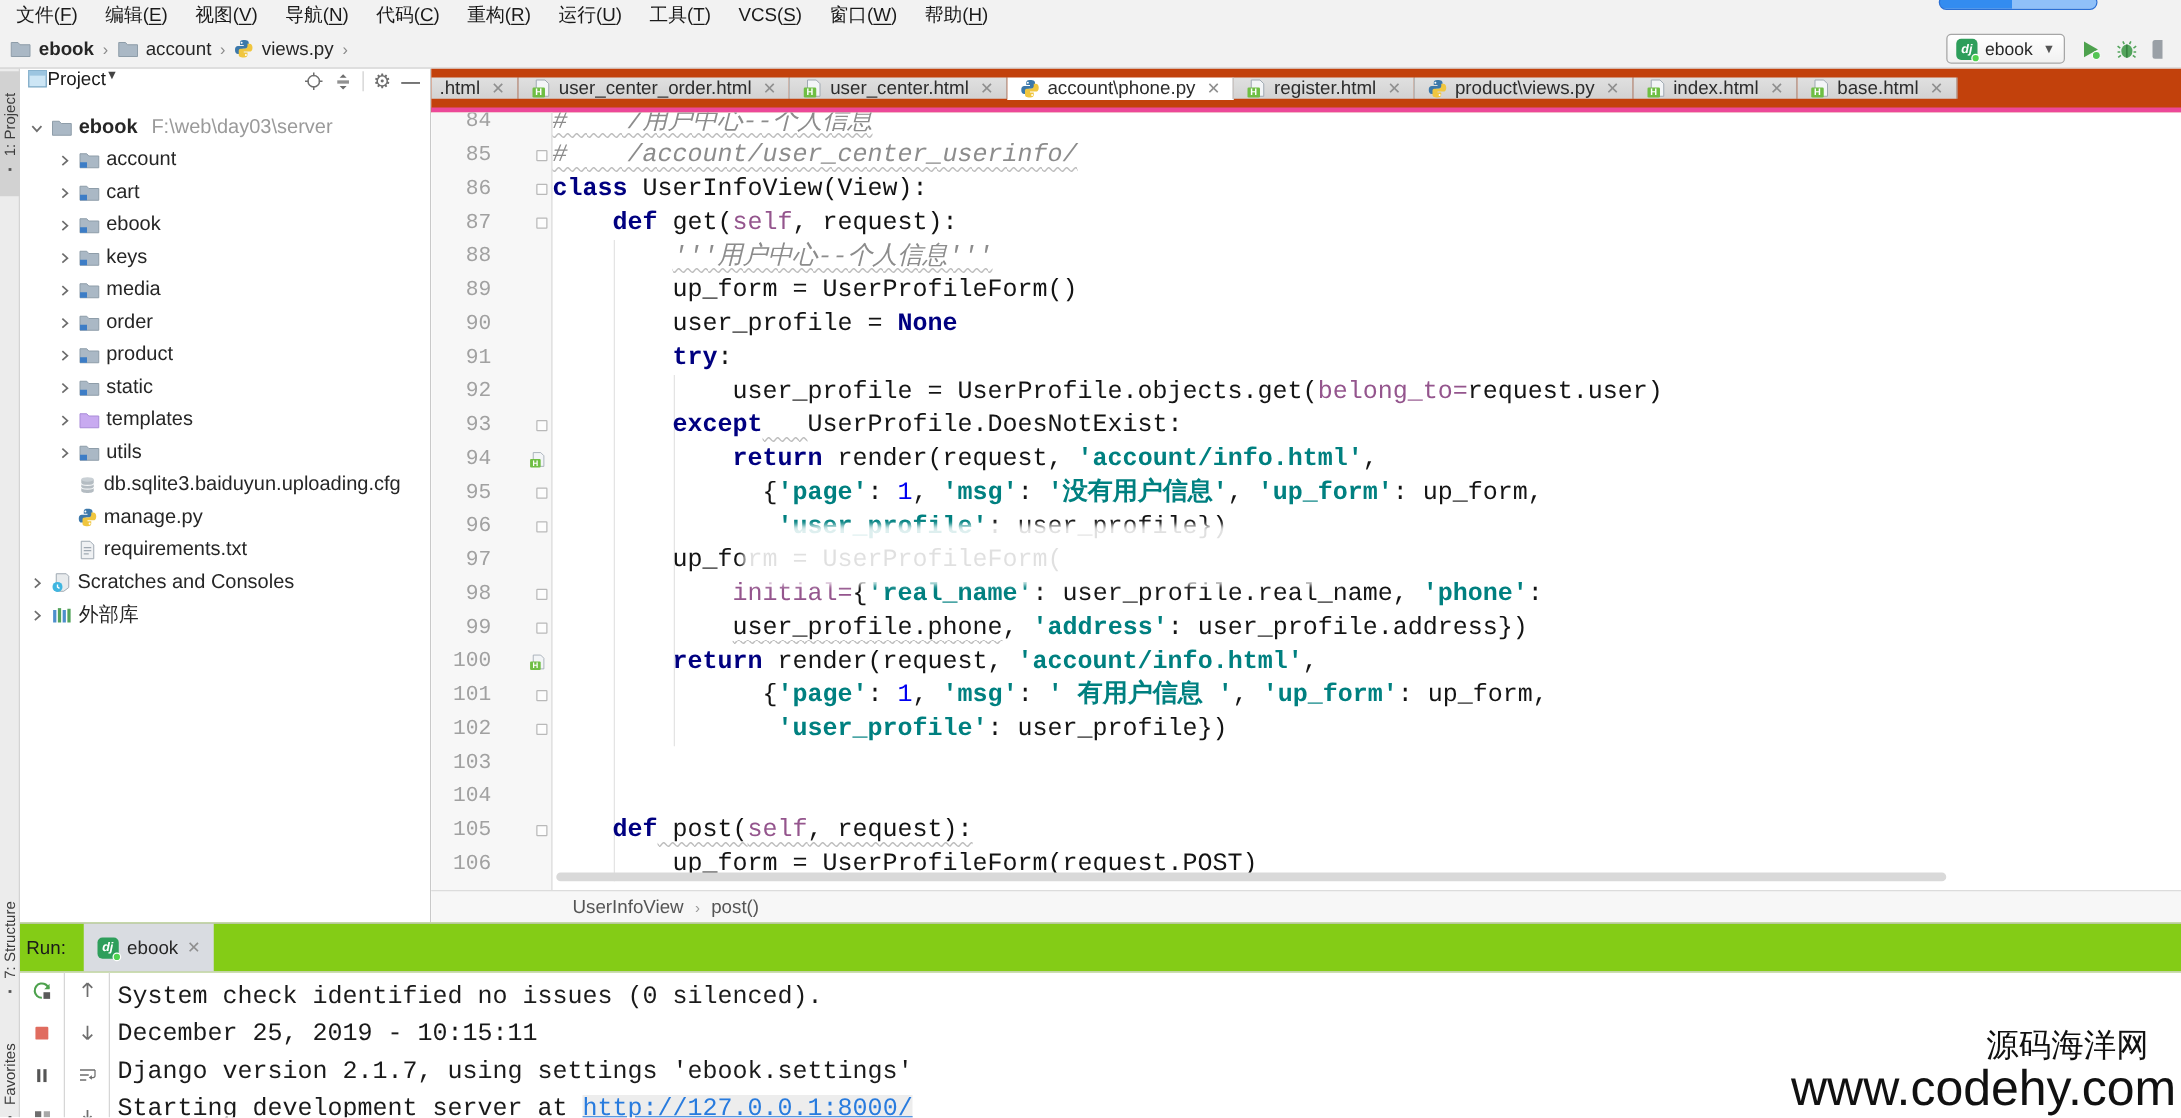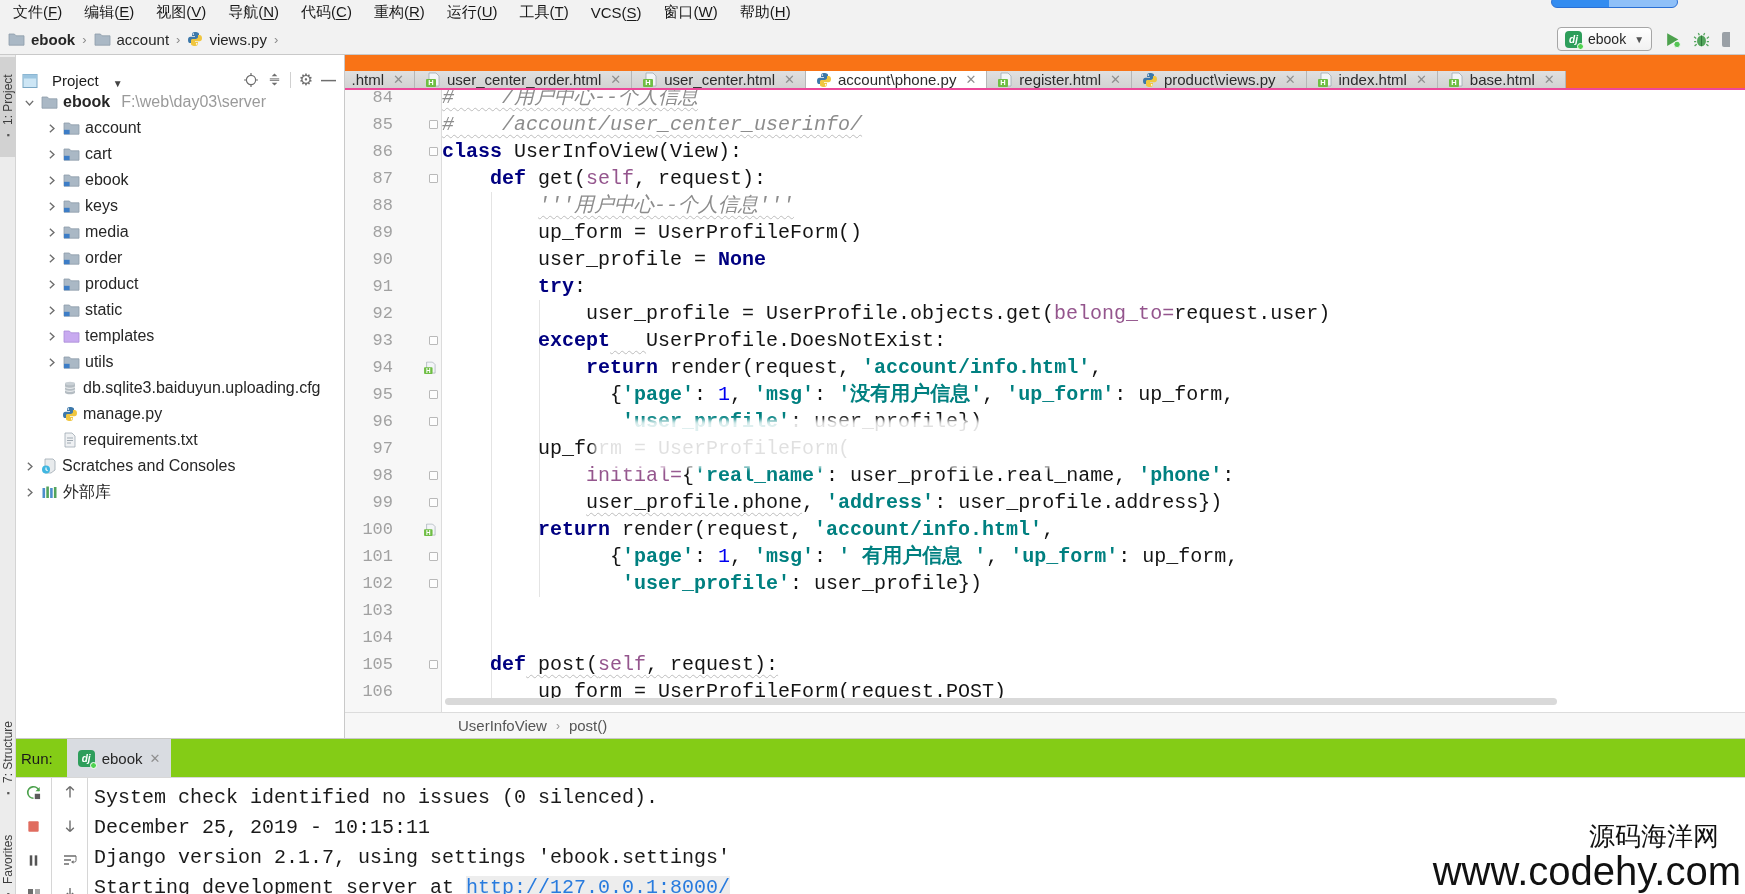--- a/index.html
+++ b/index.html
@@ -30,37 +30,37 @@
 .clip-ic{width:8px;height:15px;background:#9aa0a6;border-radius:2px 0 0 2px;}
 
 .strip{position:absolute;left:0;top:55px;width:16px;height:839px;background:#ececec;border-right:1px solid #d4d4d4;}
 .vtab{position:absolute;left:0;width:16px;writing-mode:vertical-rl;transform:rotate(180deg);
   font-size:12px;color:#3c3c3c;display:flex;align-items:center;justify-content:center;gap:5px;white-space:nowrap;}
 .vtab.active{background:#d2d2d2;}
 .vtab .sq{font-size:9px;color:#555;transform:rotate(180deg);}
 
 .project{position:absolute;left:16px;top:55px;width:329px;height:683px;background:#fff;
   border-right:1px solid #c9c9c9;overflow:hidden;}
-.proj-head{height:34px;display:flex;align-items:flex-end;padding:0 8px 0 6px;font-size:15px;gap:14px;}
+.proj-head{height:34px;display:flex;align-items:flex-start;padding:0 8px 0 6px;font-size:15px;gap:0;}
 .proj-head .ttl{font-weight:normal;color:#1a1a1a;}
 .proj-head .dd{font-size:10px;color:#444;}
 .proj-tools{margin-left:auto;display:flex;align-items:center;gap:8px;color:#6e6e6e;}
 .proj-tools .div{width:1px;height:16px;background:#d0d0d0;}
 .tree{font-size:16px;}
 .trow{height:26px;display:flex;align-items:center;gap:5px;white-space:nowrap;cursor:default;}
 .trow .chv{width:14px;display:inline-flex;justify-content:center;}
 .trow .path{color:#9a9a9a;margin-left:6px;}
 .lv0{padding-left:6px;}
 .lv1{padding-left:28px;}
 .lv1f{padding-left:46px;}
 .bold{font-weight:bold;}
 
 .editor{position:absolute;left:345px;top:55px;width:1400px;height:683px;background:#fff;}
-.tabbar{position:absolute;left:0;top:0;width:100%;height:35px;background:#f97316;
-  border-bottom:2px solid #ec4899;display:flex;align-items:flex-end;overflow:hidden;}
+.tabbar{position:absolute;left:0;top:0;width:100%;height:35px;background:#c2410c;
+  border-bottom:4px solid #ec4899;display:flex;align-items:center;overflow:hidden;}
 .tab{display:flex;align-items:center;gap:6px;padding:0 10px;font-size:15px;color:#2c2c2c;
   background:linear-gradient(#e0e0e0,#d2d2d2);border-right:1px solid #b6b6b6;white-space:nowrap;}
 .tab .x{color:#8f8f8f;font-size:13px;margin-left:3px;}
 .tab.active{background:#fff;border-bottom:1px solid #fff;margin-bottom:-1px;}
 .tab.partial{max-width:70px;overflow:hidden;justify-content:flex-end;padding-left:2px;}
 .codewrap{position:absolute;left:0;top:35px;width:100%;height:622px;overflow:hidden;background:#fff;}
 .gutterbg{position:absolute;left:0;top:0;width:97px;height:100%;background:#f7f7f7;border-right:1px solid #dcdcdc;}
 .guide{position:absolute;width:1px;background:#e4e4e4;}
 .code-lines{position:absolute;left:0;top:-6px;width:100%;}
 .cl{display:flex;height:27px;align-items:center;}

